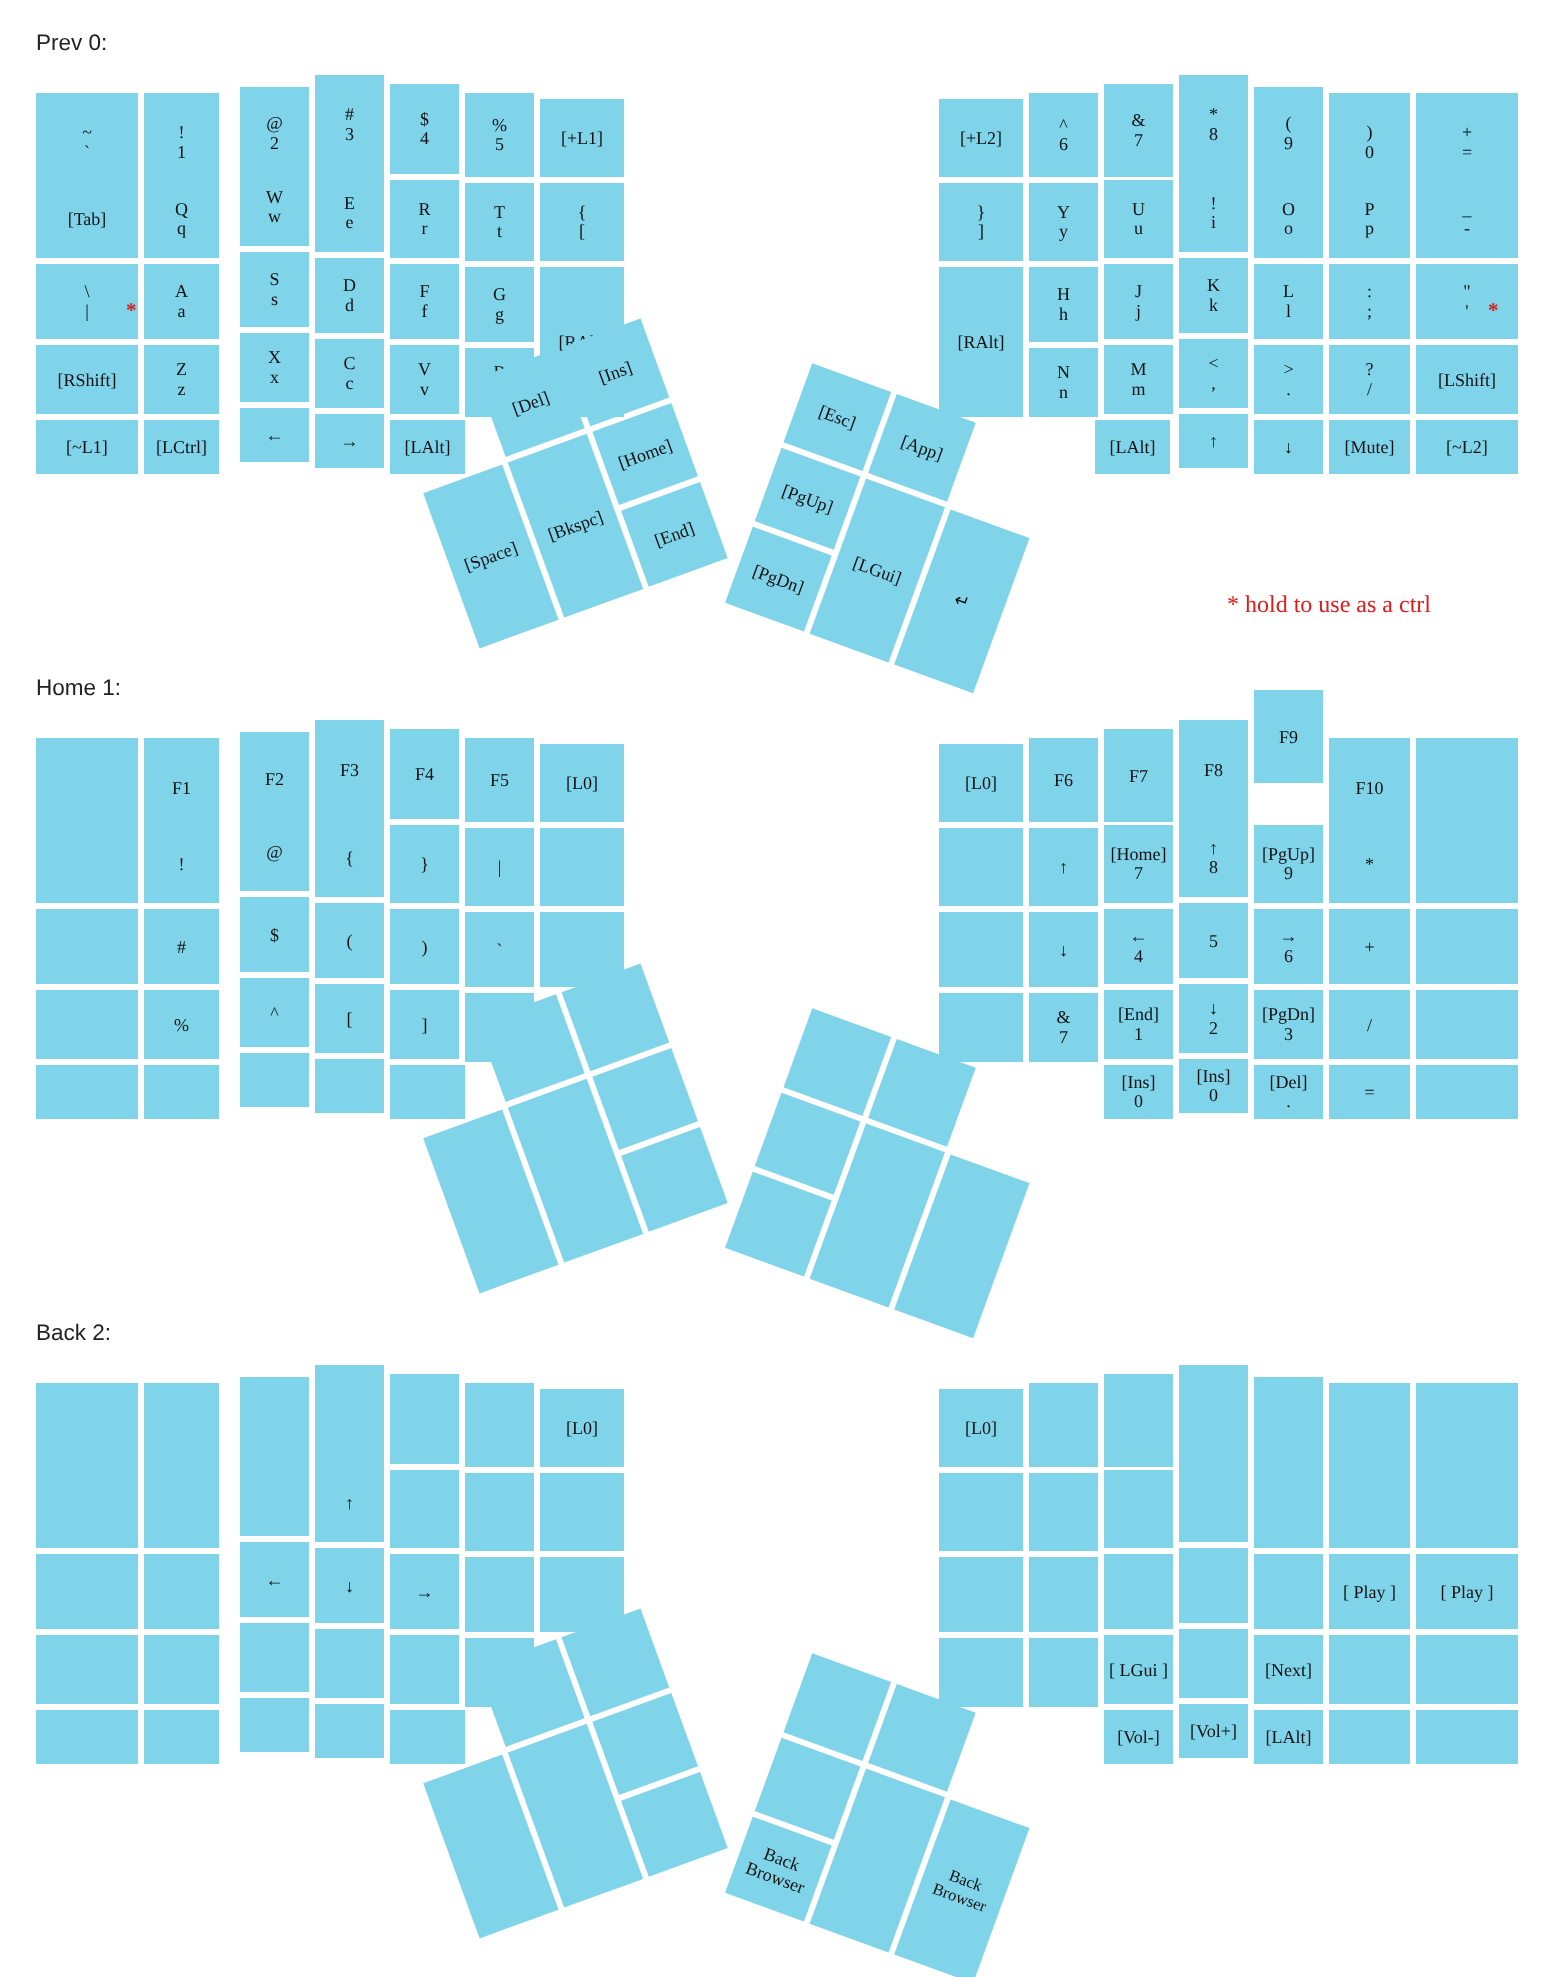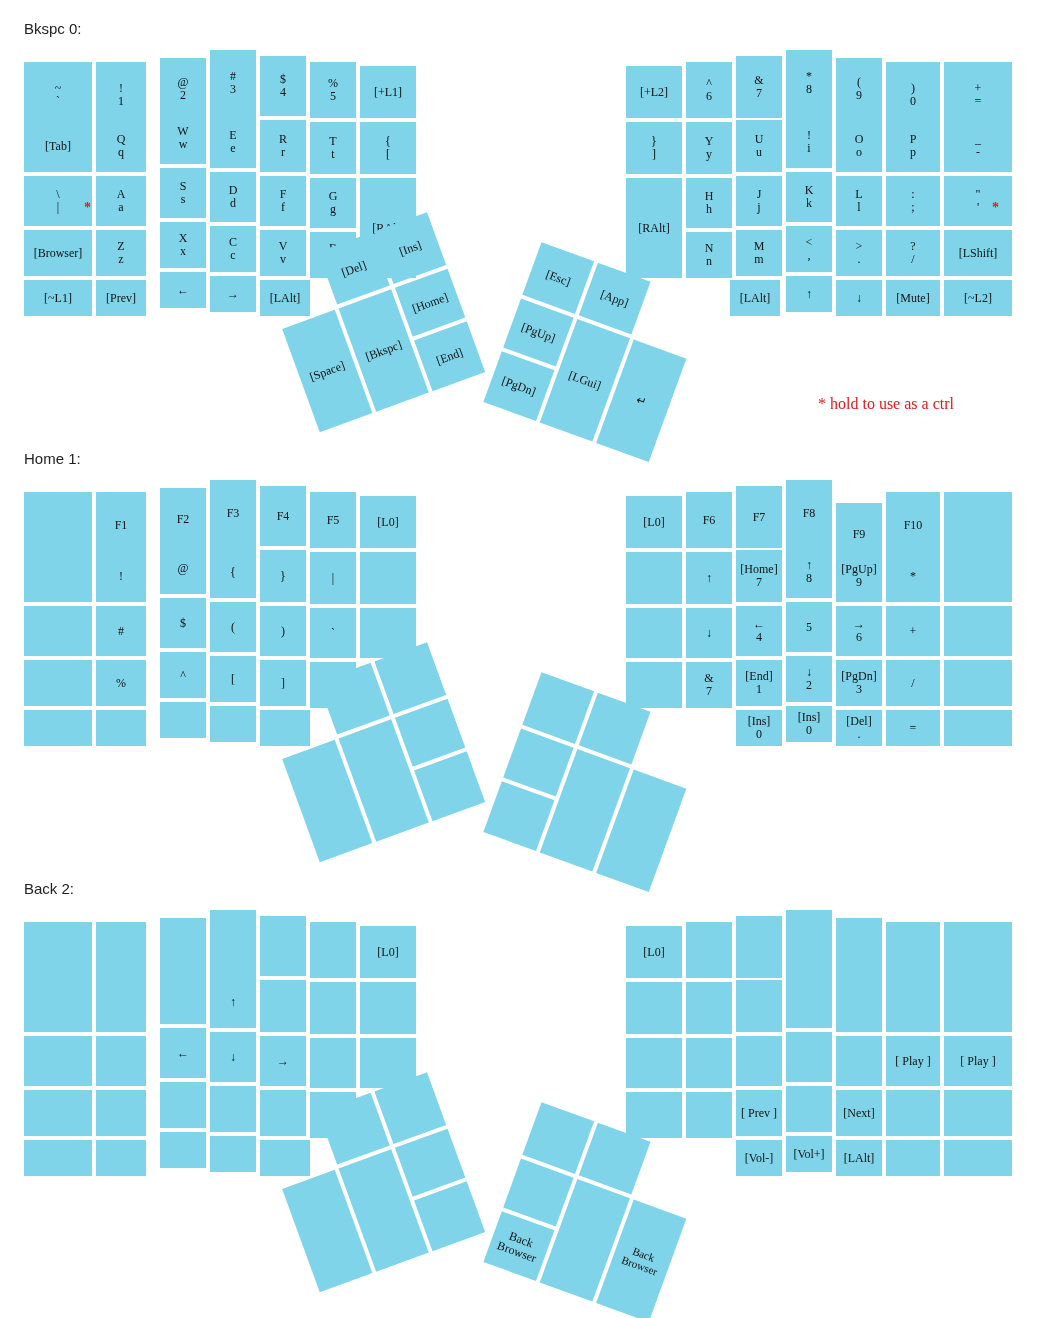--- a/index.html
+++ b/index.html
@@ -52,21 +52,21 @@
     position:absolute;
     color:#e01b1b;
     font-family:"Liberation Serif", serif;
     font-size:14px;
     font-weight:bold;
   }
 </style>
 </head>
 <body>
 
-<div class="layer-title" style="left:24px;top:20px;">Bkspc 0:</div>
+<div class="layer-title" style="left:24px;top:20px;">Prev 0:</div>
 
 <div class="kb">
 
   <div class="key" style="left:24px;top:62px;width:68px;height:66px;"><span class="lbl">~
 `</span></div>
   <div class="key" style="left:96px;top:62px;width:50px;height:66px;"><span class="lbl">!
 1</span></div>
   <div class="key" style="left:160px;top:58px;width:46px;height:62px;"><span class="lbl">@
 2</span></div>
   <div class="key" style="left:210px;top:50px;width:46px;height:66px;"><span class="lbl">#
@@ -97,35 +97,35 @@
 a</span></div>
   <div class="key" style="left:160px;top:168px;width:46px;height:50px;"><span class="lbl">S
 s</span></div>
   <div class="key" style="left:210px;top:172px;width:46px;height:50px;"><span class="lbl">D
 d</span></div>
   <div class="key" style="left:260px;top:176px;width:46px;height:50px;"><span class="lbl">F
 f</span></div>
   <div class="key" style="left:310px;top:178px;width:46px;height:50px;"><span class="lbl">G
 g</span></div>
 
-  <div class="key" style="left:24px;top:230px;width:68px;height:46px;"><span class="lbl">[Browser]</span></div>
+  <div class="key" style="left:24px;top:230px;width:68px;height:46px;"><span class="lbl">[RShift]</span></div>
   <div class="key" style="left:96px;top:230px;width:50px;height:46px;"><span class="lbl">Z
 z</span></div>
   <div class="key" style="left:160px;top:222px;width:46px;height:46px;"><span class="lbl">X
 x</span></div>
   <div class="key" style="left:210px;top:226px;width:46px;height:46px;"><span class="lbl">C
 c</span></div>
   <div class="key" style="left:260px;top:230px;width:46px;height:46px;"><span class="lbl">V
 v</span></div>
   <div class="key" style="left:310px;top:232px;width:46px;height:46px;"><span class="lbl">B
 b</span></div>
   <div class="key" style="left:360px;top:178px;width:56px;height:100px;"><span class="lbl">[RAlt]</span></div>
 
   <div class="key" style="left:24px;top:280px;width:68px;height:36px;"><span class="lbl">[~L1]</span></div>
-  <div class="key" style="left:96px;top:280px;width:50px;height:36px;"><span class="lbl">[Prev]</span></div>
+  <div class="key" style="left:96px;top:280px;width:50px;height:36px;"><span class="lbl">[LCtrl]</span></div>
   <div class="key" style="left:160px;top:272px;width:46px;height:36px;"><span class="lbl">←</span></div>
   <div class="key" style="left:210px;top:276px;width:46px;height:36px;"><span class="lbl">→</span></div>
   <div class="key" style="left:260px;top:280px;width:50px;height:36px;"><span class="lbl">[LAlt]</span></div>
 
   <div style="position:absolute;left:318px;top:252px;width:170px;height:150px;transform:rotate(-20deg);transform-origin:0 0;">
     <div class="key" style="left:0px;top:0px;width:56px;height:56px;"><span class="lbl">[Del]</span></div>
     <div class="key" style="left:60px;top:0px;width:56px;height:56px;"><span class="lbl">[Ins]</span></div>
     <div class="key" style="left:-60px;top:60px;width:56px;height:110px;"><span class="lbl">[Space]</span></div>
     <div class="key" style="left:0px;top:60px;width:56px;height:110px;"><span class="lbl">[Bkspc]</span></div>
     <div class="key" style="left:60px;top:60px;width:56px;height:52px;"><span class="lbl">[Home]</span></div>
@@ -258,21 +258,21 @@
     <div class="key" style="left:60px;top:60px;width:56px;height:52px;"><span class="lbl"></span></div>
     <div class="key" style="left:60px;top:116px;width:56px;height:54px;"><span class="lbl"></span></div>
   </div>
 </div>
 
 <div class="kb">
   <div class="key" style="left:626px;top:496px;width:56px;height:52px;"><span class="lbl">[L0]</span></div>
   <div class="key" style="left:686px;top:492px;width:46px;height:56px;"><span class="lbl">F6</span></div>
   <div class="key" style="left:736px;top:486px;width:46px;height:62px;"><span class="lbl">F7</span></div>
   <div class="key" style="left:786px;top:480px;width:46px;height:66px;"><span class="lbl">F8</span></div>
-  <div class="key" style="left:836px;top:503px;width:46px;height:62px;text-align:center;"><span class="lbl">F9</span></div>
+  <div class="key" style="left:836px;top:460px;width:46px;height:62px;text-align:center;"><span class="lbl">F9</span></div>
   <div class="key" style="left:886px;top:492px;width:54px;height:66px;"><span class="lbl">F10</span></div>
   <div class="key" style="left:944px;top:492px;width:68px;height:66px;"><span class="lbl"></span></div>
 
   <div class="key" style="left:626px;top:552px;width:56px;height:52px;"><span class="lbl"></span></div>
   <div class="key" style="left:686px;top:552px;width:46px;height:52px;"><span class="lbl">↑</span></div>
   <div class="key" style="left:736px;top:550px;width:46px;height:52px;"><span class="lbl">[Home]
 7</span></div>
   <div class="key" style="left:786px;top:546px;width:46px;height:52px;"><span class="lbl">↑
 8</span></div>
   <div class="key" style="left:836px;top:550px;width:46px;height:52px;"><span class="lbl">[PgUp]
@@ -391,21 +391,21 @@
   <div class="key" style="left:626px;top:1038px;width:56px;height:50px;"><span class="lbl"></span></div>
   <div class="key" style="left:686px;top:1038px;width:46px;height:50px;"><span class="lbl"></span></div>
   <div class="key" style="left:736px;top:1036px;width:46px;height:50px;"><span class="lbl"></span></div>
   <div class="key" style="left:786px;top:1032px;width:46px;height:50px;"><span class="lbl"></span></div>
   <div class="key" style="left:836px;top:1036px;width:46px;height:50px;"><span class="lbl"></span></div>
   <div class="key" style="left:886px;top:1036px;width:54px;height:50px;"><span class="lbl">[ Play ]</span></div>
   <div class="key" style="left:944px;top:1036px;width:68px;height:50px;"><span class="lbl">[ Play ]</span></div>
 
   <div class="key" style="left:626px;top:1092px;width:56px;height:46px;"><span class="lbl"></span></div>
   <div class="key" style="left:686px;top:1092px;width:46px;height:46px;"><span class="lbl"></span></div>
-  <div class="key" style="left:736px;top:1090px;width:46px;height:46px;"><span class="lbl">[ Prev ]</span></div>
+  <div class="key" style="left:736px;top:1090px;width:46px;height:46px;"><span class="lbl">[ LGui ]</span></div>
   <div class="key" style="left:786px;top:1086px;width:46px;height:46px;"><span class="lbl"></span></div>
   <div class="key" style="left:836px;top:1090px;width:46px;height:46px;"><span class="lbl">[Next]</span></div>
   <div class="key" style="left:886px;top:1090px;width:54px;height:46px;"><span class="lbl"></span></div>
   <div class="key" style="left:944px;top:1090px;width:68px;height:46px;"><span class="lbl"></span></div>
 
   <div class="key" style="left:736px;top:1140px;width:46px;height:36px;"><span class="lbl">[Vol-]</span></div>
   <div class="key" style="left:786px;top:1136px;width:46px;height:36px;"><span class="lbl">[Vol+]</span></div>
   <div class="key" style="left:836px;top:1140px;width:46px;height:36px;"><span class="lbl">[LAlt]</span></div>
   <div class="key" style="left:886px;top:1140px;width:54px;height:36px;"><span class="lbl"></span></div>
   <div class="key" style="left:944px;top:1140px;width:68px;height:36px;"><span class="lbl"></span></div>

